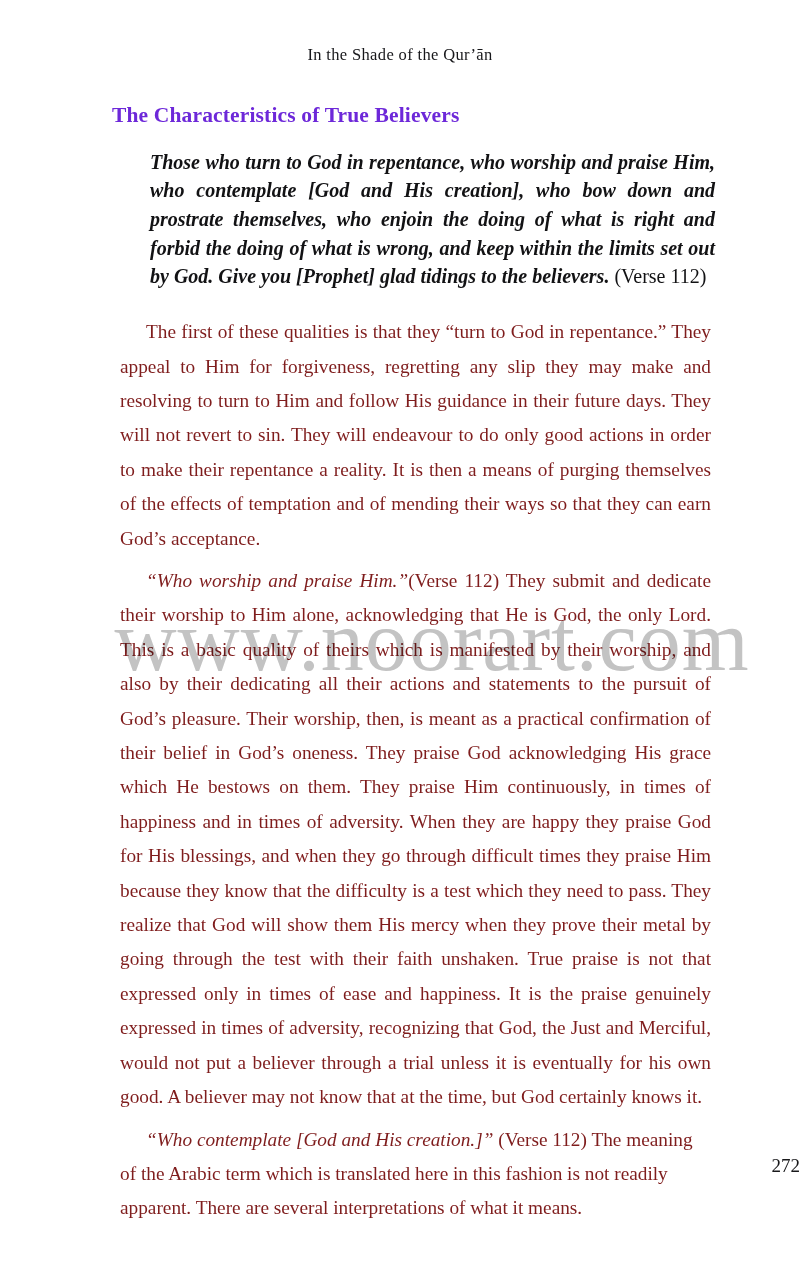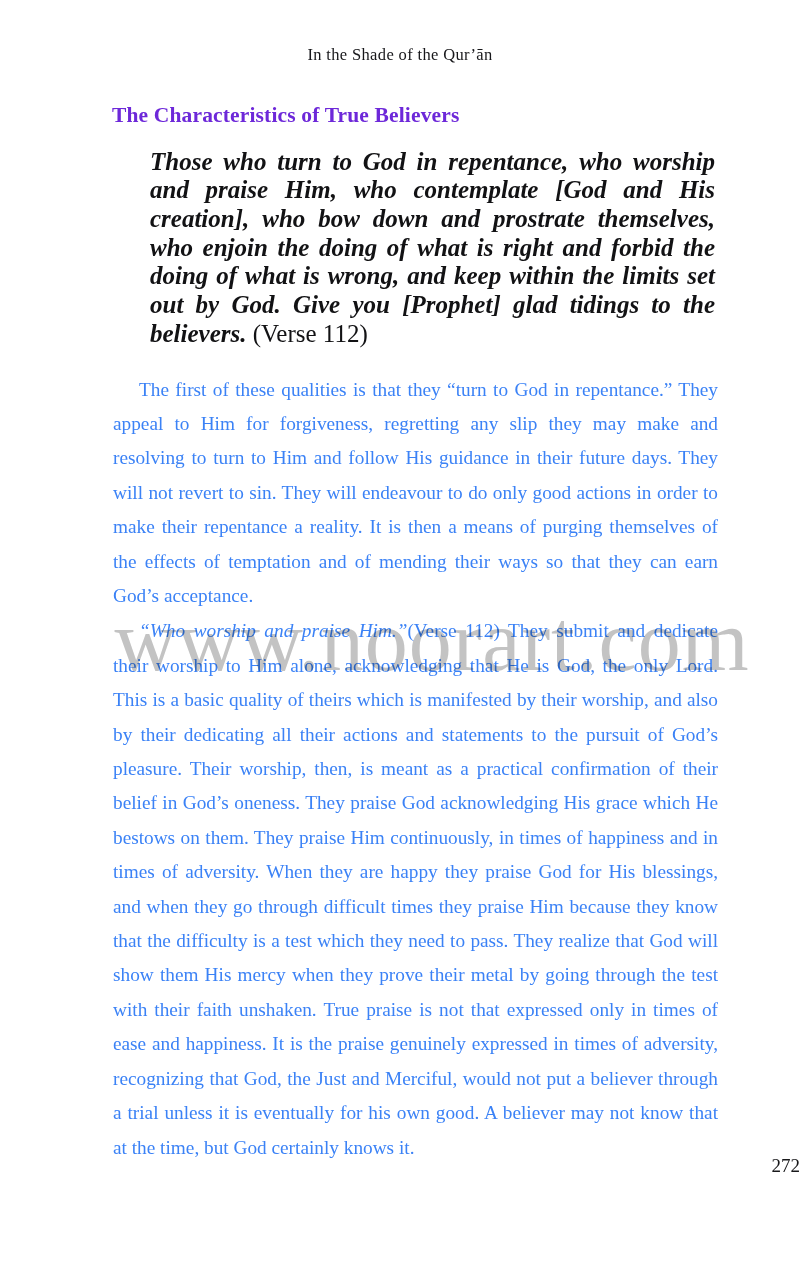--- a/index.html
+++ b/index.html
@@ -49,43 +49,43 @@
     font-weight: bold;
     letter-spacing: 0.15px;
     line-height: 1.1;
     margin: 0 0 20px 0;
     color: #6d28d9;
   }
 
   .verse-block {
     margin: 0 4px 24px 0;
     padding-left: 38px;
-    font-size: 25px;
+    font-size: 20px;
     line-height: 28.7px;
     text-align: justify;
     text-justify: inter-word;
     color: #121214;
   }
   .verse-block .verse-quote {
     font-style: italic;
     font-weight: 600;
   }
   .verse-block .verse-ref {
     font-style: normal;
     font-weight: normal;
   }
 
   p.body-par {
-    margin: 1px;
+    margin: 8px;
     font-size: 19.3px;
     line-height: 34.4px;
     text-align: justify;
     text-justify: inter-word;
     text-indent: 26px;
-    color: #3b82f6;
+    color: #7f1d1d;
     hyphens: none;
   }
   p.body-par.tight {
     text-align: left;
   }
 
   .q-italic {
     font-style: italic;
     font-weight: 400;
   }
@@ -136,20 +136,24 @@
       <span class="verse-quote">Those who turn to God in repentance, who worship and praise Him, who contemplate [God and His creation], who bow down and prostrate themselves, who enjoin the doing of what is right and forbid the doing of what is wrong, and keep within the limits set out by God. Give you [Prophet] glad tidings to the believers.</span>
       <span class="verse-ref">(Verse 112)</span>
     </blockquote>
 
     <p class="body-par">The first of these qualities is that they “turn to God in repentance.” They appeal to Him for forgiveness, regretting any slip they may make and resolving to turn to Him and follow His guidance in their future days. They will not revert to sin. They will endeavour to do only good actions in order to make their repentance a reality. It is then a means of purging themselves of the effects of temptation and of mending their ways so that they can earn God’s acceptance.</p>
 
     <p class="body-par">
       <span class="q-italic">“Who worship and praise Him.”</span><span>(Verse 112)</span><span> They submit and dedicate their worship to Him alone, acknowledging that He is God, the only Lord. This is a basic quality of theirs which is manifested by their worship, and also by their dedicating all their actions and statements to the pursuit of God’s pleasure. Their worship, then, is meant as a practical confirmation of their belief in God’s oneness. They praise God acknowledging His grace which He bestows on them. They praise Him continuously, in times of happiness and in times of adversity. When they are happy they praise God for His blessings, and when they go through difficult times they praise Him because they know that the difficulty is a test which they need to pass. They realize that God will show them His mercy when they prove their metal by going through the test with their faith unshaken. True praise is not that expressed only in times of ease and happiness. It is the praise genuinely expressed in times of adversity, recognizing that God, the Just and Merciful, would not put a believer through a trial unless it is eventually for his own good. A believer may not know that at the time, but God certainly knows it.</span>
     </p>
 
+    <p class="body-par tight">
+      <span class="q-italic">“Who contemplate [God and His creation.]”</span>
+      <span>(Verse 112)</span><span> The meaning of the Arabic term which is translated here in this fashion is not readily apparent. There are several interpretations of what it means.</span>
+    </p>
 
   </div>
 
   <div class="watermark">www.noorart.com</div>
 
   <div class="folio">272</div>
 
 </div>
 
 </body></html>

